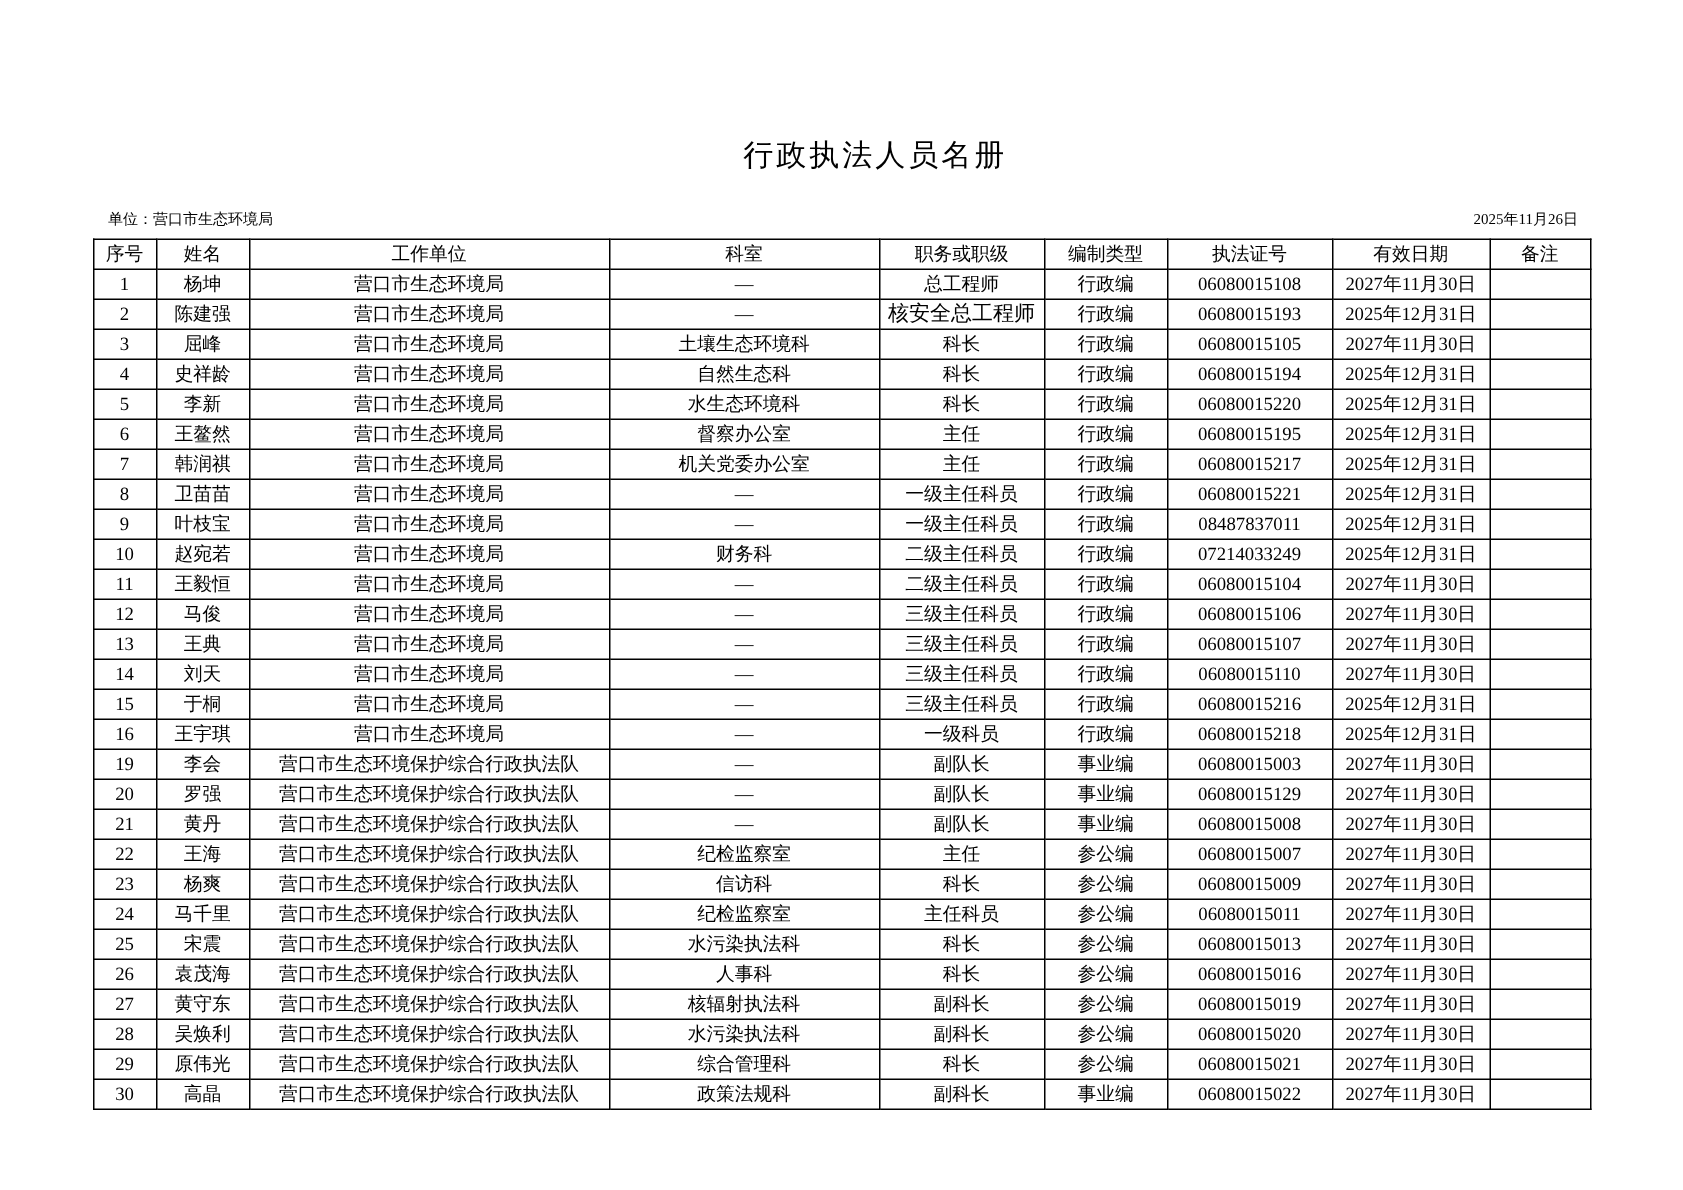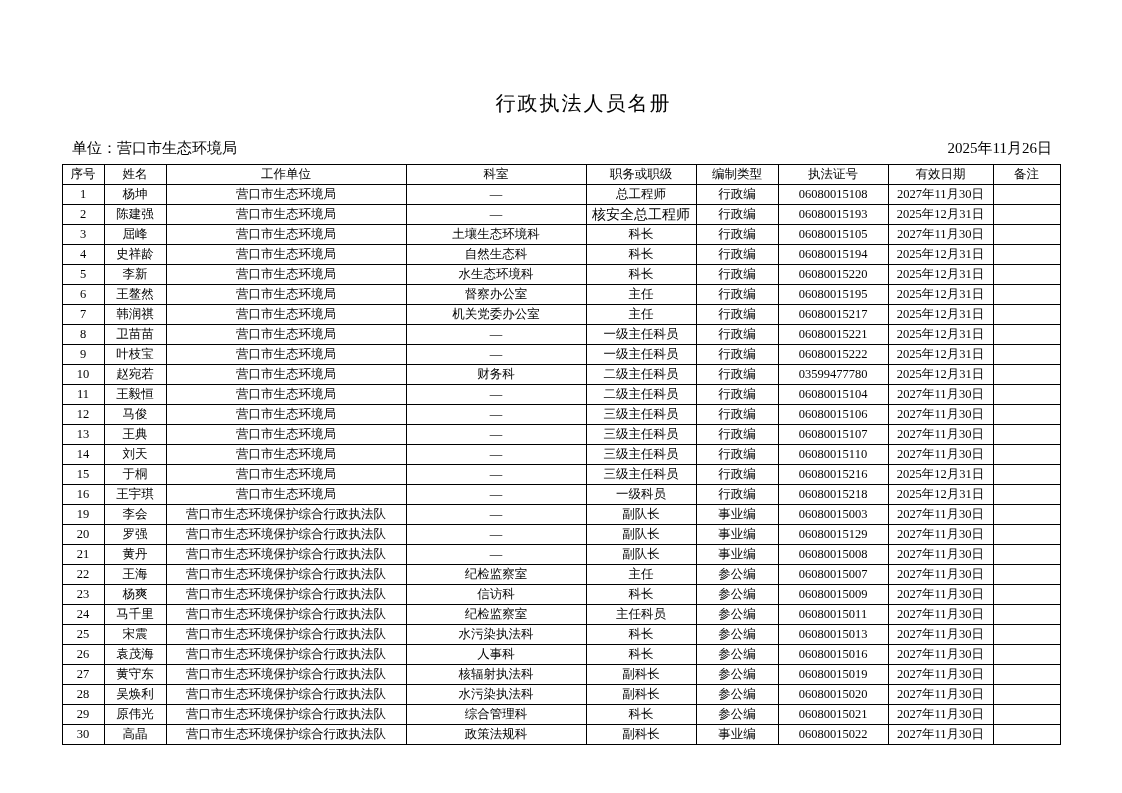--- a/index.html
+++ b/index.html
@@ -28,21 +28,21 @@
     letter-spacing: 2px;
     margin-top: 90px;
     font-weight: normal;
     padding-left: 45px;
   }
   .meta-row {
     display: flex;
     justify-content: space-between;
     align-items: flex-end;
     margin: 22px 70px 6px 72px;
-    font-size: 15px;
+    font-size: 10px;
   }
   .meta-left {
     white-space: nowrap;
   }
   .meta-right {
     white-space: nowrap;
     font-family: Liberation Serif, serif;
   }
   table.roster {
     border-collapse: collapse;
@@ -205,32 +205,32 @@
           <td>2025年12月31日</td>
           <td></td>
         </tr>
         <tr>
           <td>9</td>
           <td>叶枝宝</td>
           <td>营口市生态环境局</td>
           <td>—</td>
           <td>一级主任科员</td>
           <td>行政编</td>
-          <td>06080015222</td>
+          <td>08487837011</td>
           <td>2025年12月31日</td>
           <td></td>
         </tr>
         <tr>
           <td>10</td>
           <td>赵宛若</td>
           <td>营口市生态环境局</td>
           <td>财务科</td>
           <td>二级主任科员</td>
           <td>行政编</td>
-          <td>03599477780</td>
+          <td>07214033249</td>
           <td>2025年12月31日</td>
           <td></td>
         </tr>
         <tr>
           <td>11</td>
           <td>王毅恒</td>
           <td>营口市生态环境局</td>
           <td>—</td>
           <td>二级主任科员</td>
           <td>行政编</td>

